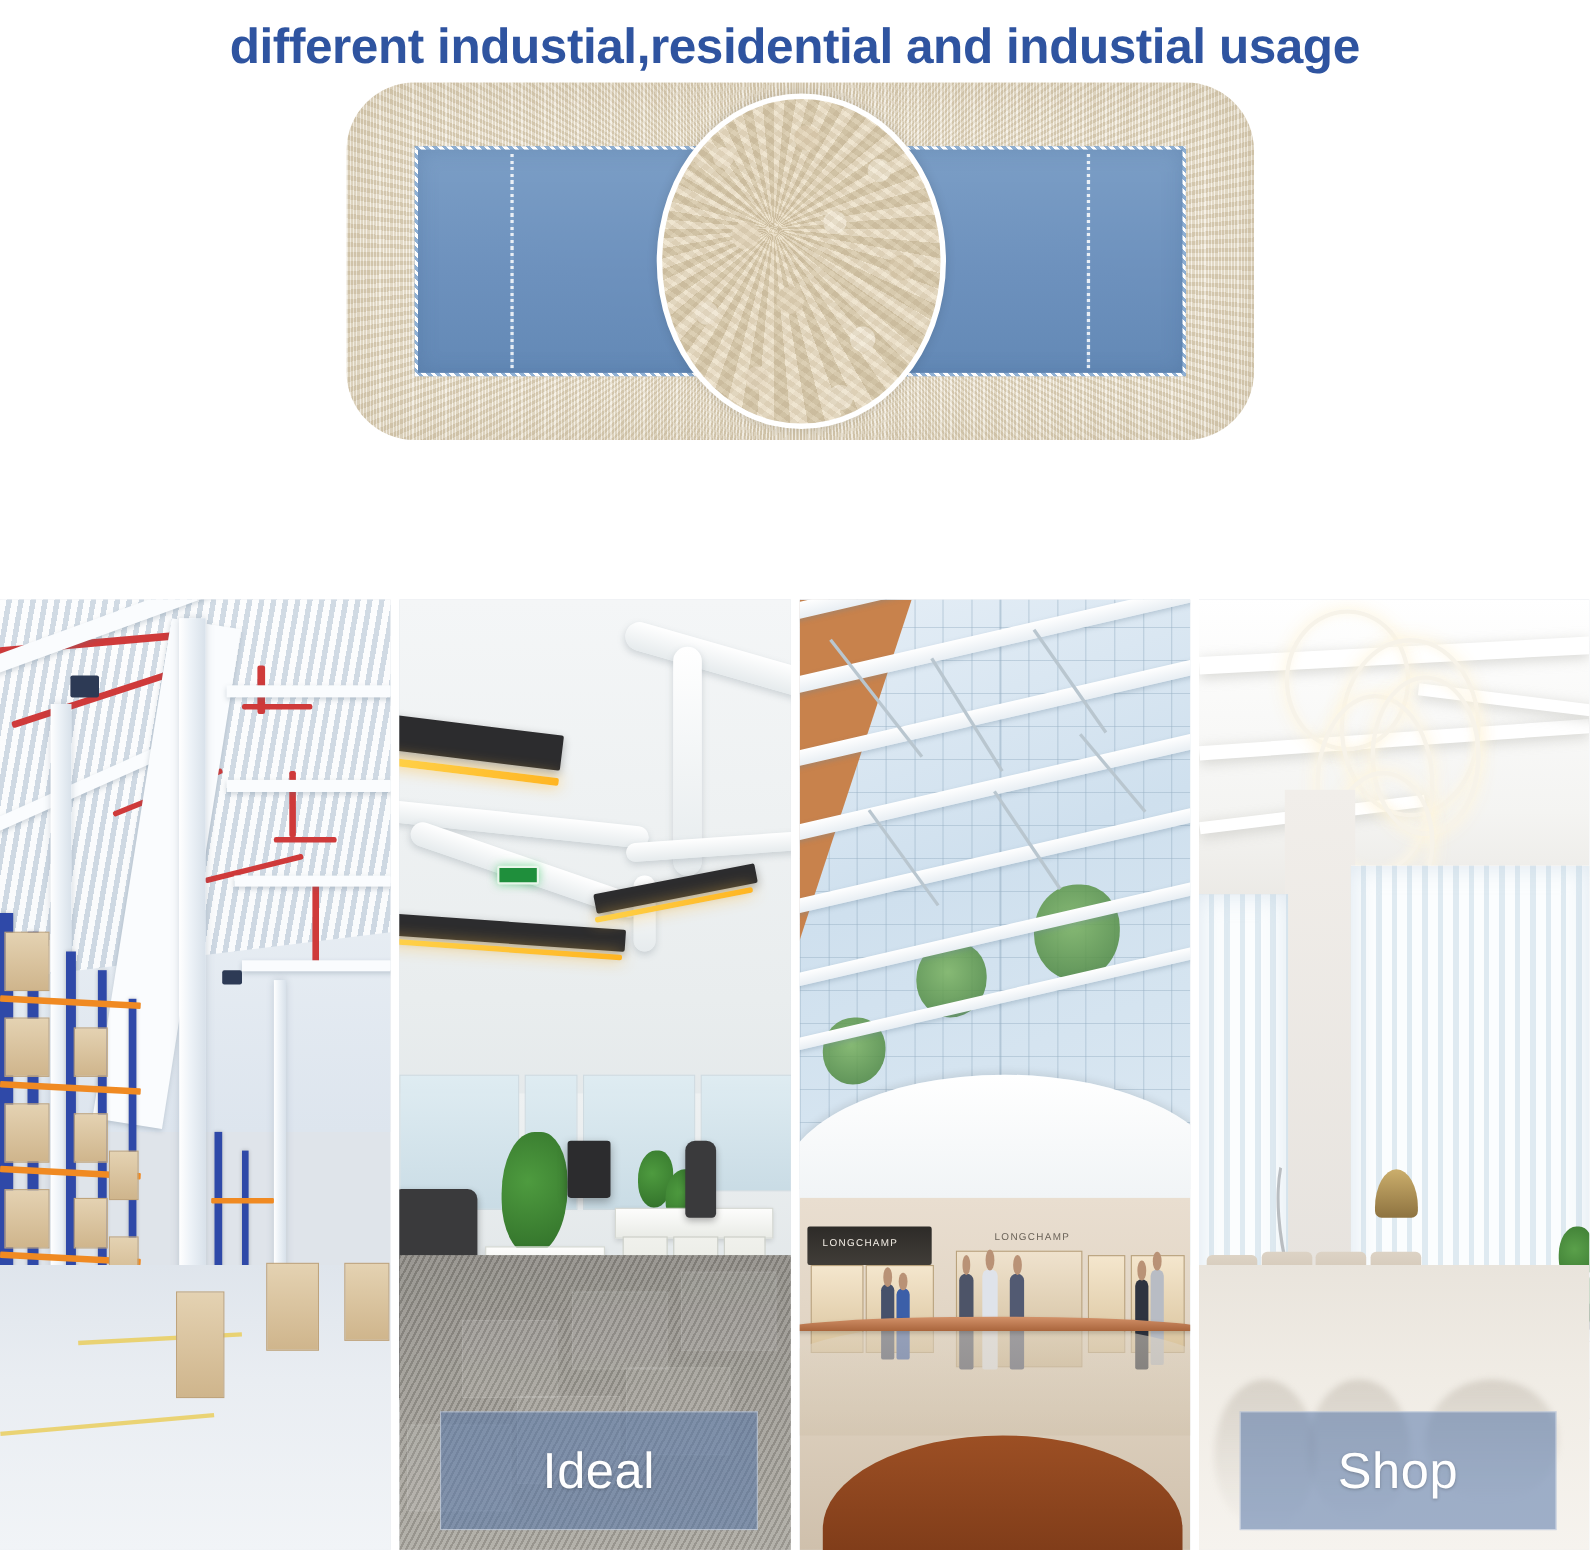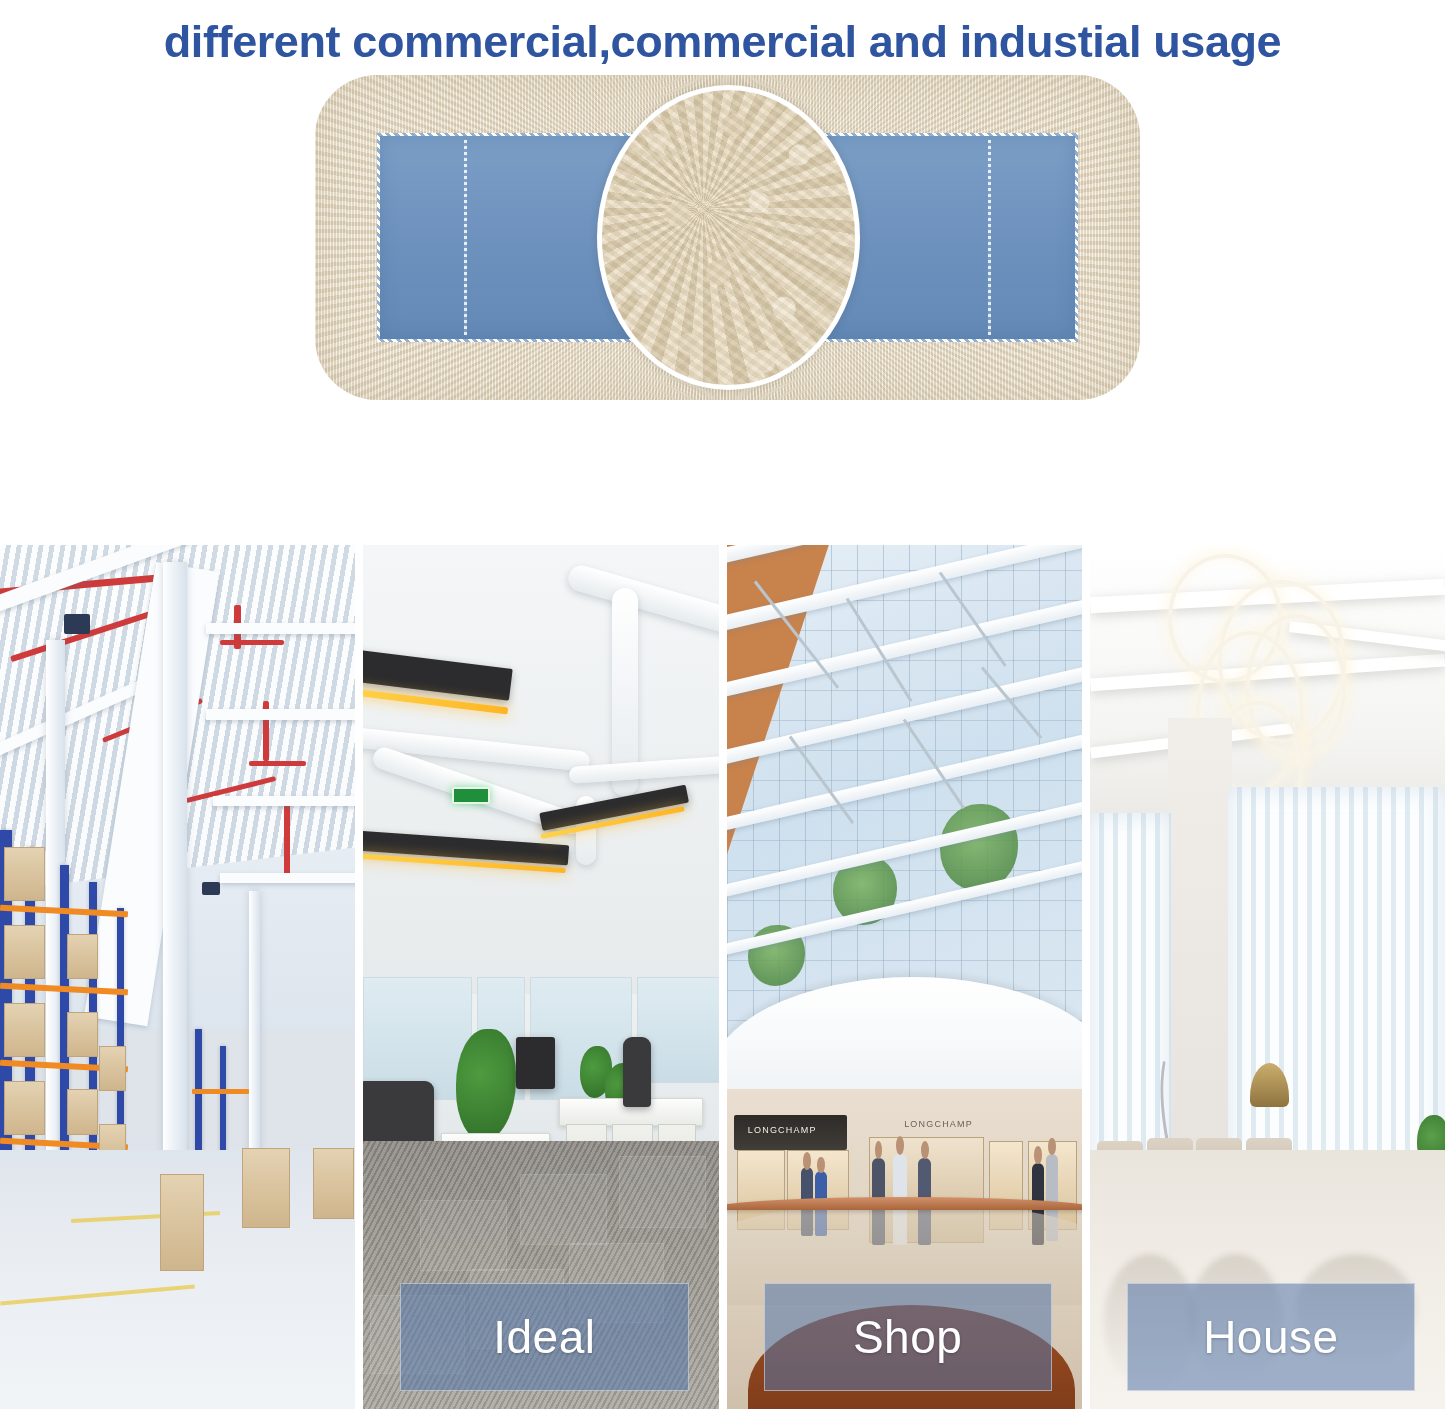--- a/index.html
+++ b/index.html
@@ -504,21 +504,21 @@
   .hs-plant {
     position: absolute;
     background: radial-gradient(circle at 45% 40%, #5aa04a, #336f2c);
     border-radius: 50% 42% 55% 45%;
   }
 </style>
 </head>
 <body>
 
 <div class="header">
-  <div class="subhead">different commercial,commercial and industial usage</div>
+  <div class="subhead">different industial,residential and industial usage</div>
 </div>
 
 <div class="hero">
   <div class="mop">
     <div class="mop-fringe"></div>
     <div class="mop-plate">
       <div class="panel-blue left">
         <div class="stitch-v" style="left:26%"></div>
       </div>
       <div class="panel-blue right">
@@ -704,23 +704,20 @@
       <div class="sh-head" style="left:54.7%;top:69%;width:2.2%;height:2.1%"></div>
       <div class="sh-person" style="left:86%;top:71.5%;width:3.4%;height:9.5%;background:#2f3440"></div>
       <div class="sh-head" style="left:86.6%;top:69.6%;width:2.1%;height:2%"></div>
       <div class="sh-person" style="left:90%;top:70.5%;width:3.4%;height:10%;background:#b8bcc4"></div>
       <div class="sh-head" style="left:90.6%;top:68.6%;width:2.1%;height:2%"></div>
 
       <div class="sh-balu" style="top:76%;height:12%"></div>
       <div class="sh-rail" style="top:75.5%"></div>
       <div class="sh-well" style="top:88%;height:14%"></div>
     </div>
-    <div class="lbl-box ctr">
-      <span class="lbl-text">Shop</span>
-    </div>
   </div>
 
   <div class="tile">
     <div class="scene">
       <div class="hs-ceil"></div>
       <div class="hs-cove" style="left:0%;top:5%;width:100%;height:16px;transform:rotate(-3deg)"></div>
       <div class="hs-cove" style="left:0%;top:14%;width:100%;height:13px;transform:rotate(-4deg)"></div>
       <div class="hs-cove" style="left:0%;top:22%;width:58%;height:11px;transform:rotate(-7deg)"></div>
       <div class="hs-cove" style="left:56%;top:10%;width:46%;height:11px;transform:rotate(7deg)"></div>
 
@@ -759,17 +756,17 @@
 
       <div class="hs-table" style="left:58%;top:78%;width:42%;height:8%"></div>
       <div class="hs-chair" style="left:82%;top:74%;width:18%;height:3%;border-radius:2px"></div>
 
       <div class="hs-floor"></div>
       <div class="hs-refl" style="left:4%;bottom:2%;width:26%;height:16%"></div>
       <div class="hs-refl" style="left:28%;bottom:3%;width:26%;height:15%"></div>
       <div class="hs-refl" style="left:58%;bottom:5%;width:34%;height:13%"></div>
     </div>
     <div class="lbl-box ctr">
-      <span class="lbl-text">House</span>
+      <span class="lbl-text">Shop</span>
     </div>
   </div>
 
 </div>
 
 </body></html>

